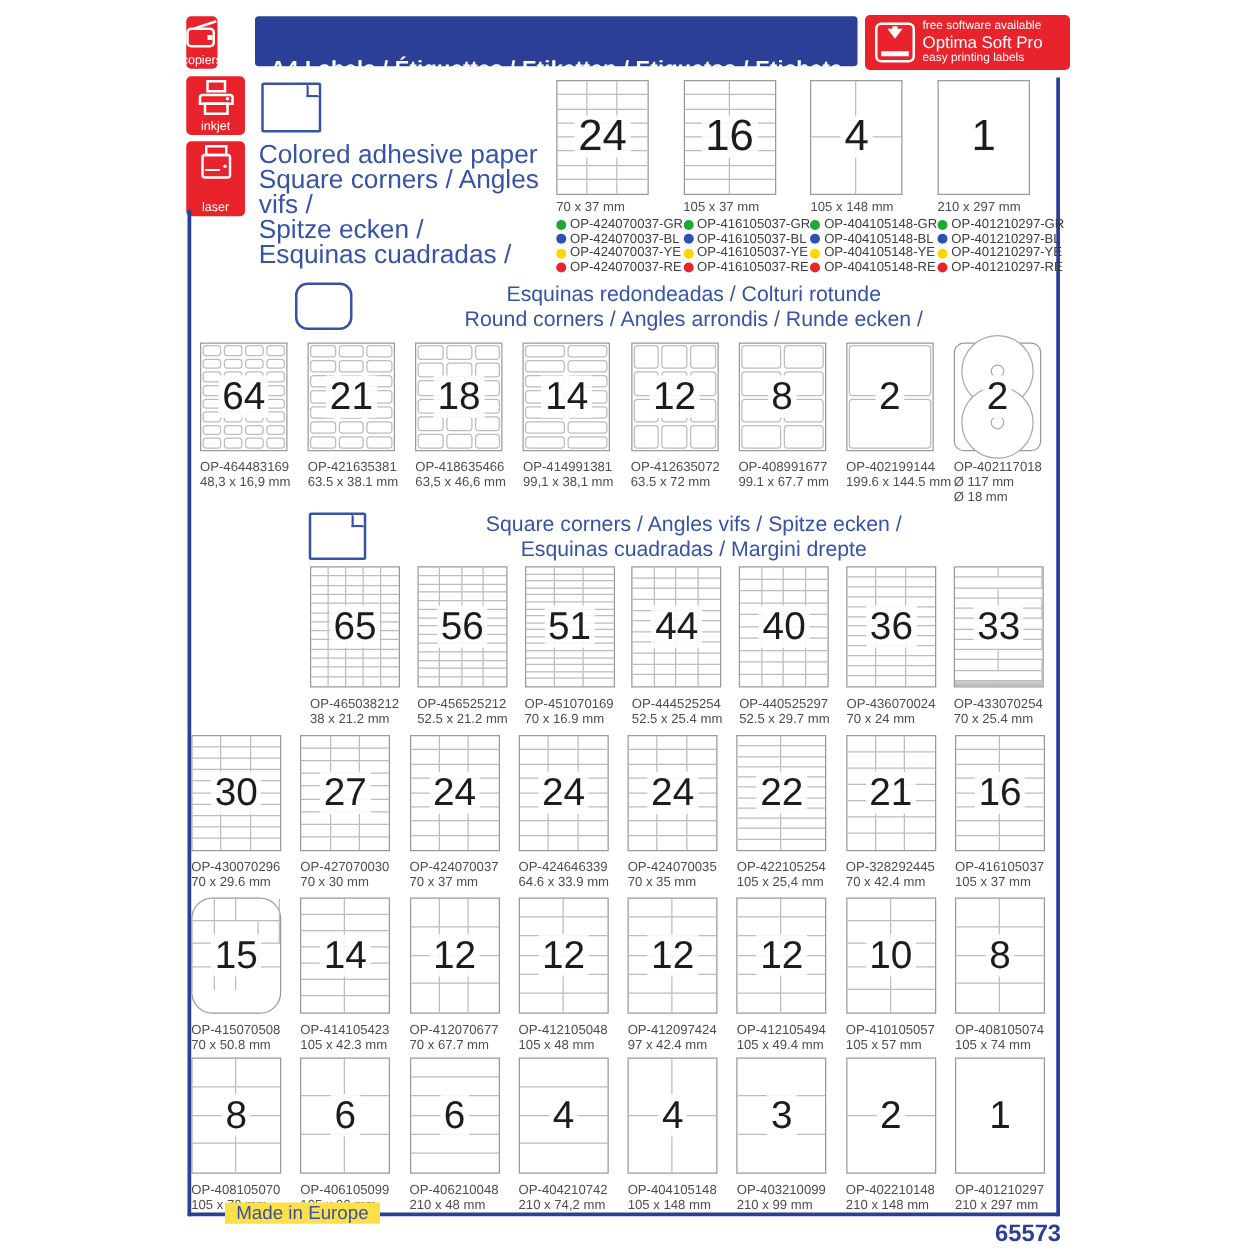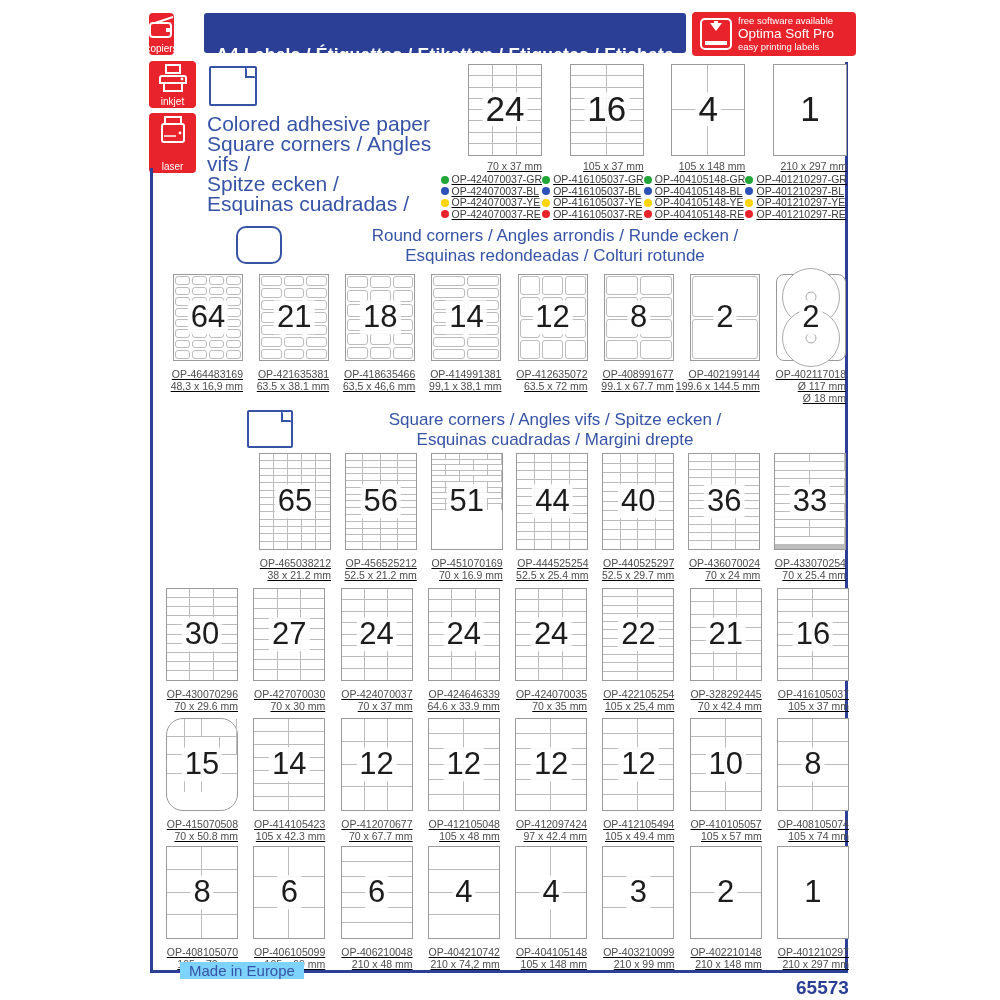--- a/index.html
+++ b/index.html
@@ -38,32 +38,32 @@
   #intro-text{position:absolute;left:207px;top:114px;width:250px;color:#3753a6;
       font-size:21px;line-height:20px;}
   .section-title{position:absolute;color:#3753a6;font-size:17px;line-height:20px;text-align:center;}
   #round-title{left:285px;top:226px;width:540px;}
   #square-title{left:295px;top:410px;width:520px;}
   
   .frame-line{position:absolute;background:#2b3f96;}
   #frame-right{left:845px;top:62px;width:3px;height:911px;}
   #frame-left{left:150px;top:168px;width:3px;height:805px;}
   #frame-bottom{left:150px;top:970px;width:698px;height:3px;border-radius:2px;}
-  #made-in{position:absolute;left:180px;top:962px;background:#7dd3fc;padding:0 9px;color:#3753a6;
+  #made-in{position:absolute;left:180px;top:962px;background:#fde047;padding:0 9px;color:#3753a6;
       font-size:15px;z-index:3;}
   #part-number{position:absolute;left:796px;top:977px;color:#2b3f96;font-size:19px;font-weight:bold;}
   
   .prod-row{position:absolute;display:flex;justify-content:space-between;}
   #colored-row{left:445px;top:64px;width:402px;}
   #round-row{left:160px;top:274px;width:686px;}
   #sq1{left:248px;top:453px;width:598px;}
   #sq2{left:153px;top:588px;width:696px;}
   #sq3{left:153px;top:718px;width:696px;}
   #sq4{left:153px;top:846px;width:696px;}
-  .product{display:flex;flex-direction:column;align-items:flex-end;text-decoration:underline;}
+  .product{display:flex;flex-direction:column;align-items:flex-start;}
   #colored-row .product{width:97px;}
   #round-row .product{width:83px;}
   #sq1 .product{width:83px;}
   #sq2 .product,#sq3 .product,#sq4 .product{width:85px;}
   .sheet{position:relative;background:#fff;border:1px solid #9a9a9a;display:grid;box-sizing:border-box;}
   #colored-row .sheet{width:74px;height:92px;}
   #round-row .sheet{width:70px;height:87px;}
   #sq1 .sheet{width:72px;height:97px;}
   #sq2 .sheet,#sq3 .sheet,#sq4 .sheet{width:72px;height:93px;}
   .cell{border-right:1px solid #bcbcbc;border-bottom:1px solid #bcbcbc;}
@@ -290,22 +290,22 @@
           <div class="vline">
             <span class="dot" style="background: rgb(232, 35, 43);"></span>
             <span>OP-401210297-RE</span>
           </div>
         </div>
       </div>
     </div>
 
   <div class="paper-icon" id="paper-round"></div>
   <div class="section-title" id="round-title">
+    <div>Esquinas redondeadas / Colturi rotunde</div>
     <div>Round corners / Angles arrondis / Runde ecken /</div>
-    <div>Esquinas redondeadas / Colturi rotunde</div>
   </div>
   <div class="prod-row" id="round-row">
       <div class="product">
         <div class="sheet" style="grid-template-columns: repeat(4, 1fr); grid-template-rows: repeat(8, 1fr);">
           <div class="rcell"></div>
           <div class="rcell"></div>
           <div class="rcell"></div>
           <div class="rcell"></div>
           <div class="rcell"></div>
           <div class="rcell"></div>
@@ -612,21 +612,21 @@
           <div class="cell lastr"></div>
           <div class="cell lastr"></div>
           <div class="cell lastr"></div>
           <div class="cell lastc lastr"></div>
           <span class="count">56</span>
         </div>
         <div class="pcode">OP-456525212</div>
         <div class="psize">52.5 x 21.2 mm</div>
       </div>
       <div class="product">
-        <div class="sheet" style="grid-template-columns: repeat(5, 1fr); grid-template-rows: repeat(17, 1fr);">
+        <div class="sheet" style="grid-template-columns: repeat(3, 1fr); grid-template-rows: repeat(17, 1fr);">
           <div class="cell"></div>
           <div class="cell"></div>
           <div class="cell lastc"></div>
           <div class="cell"></div>
           <div class="cell"></div>
           <div class="cell lastc"></div>
           <div class="cell"></div>
           <div class="cell"></div>
           <div class="cell lastc"></div>
           <div class="cell"></div>

